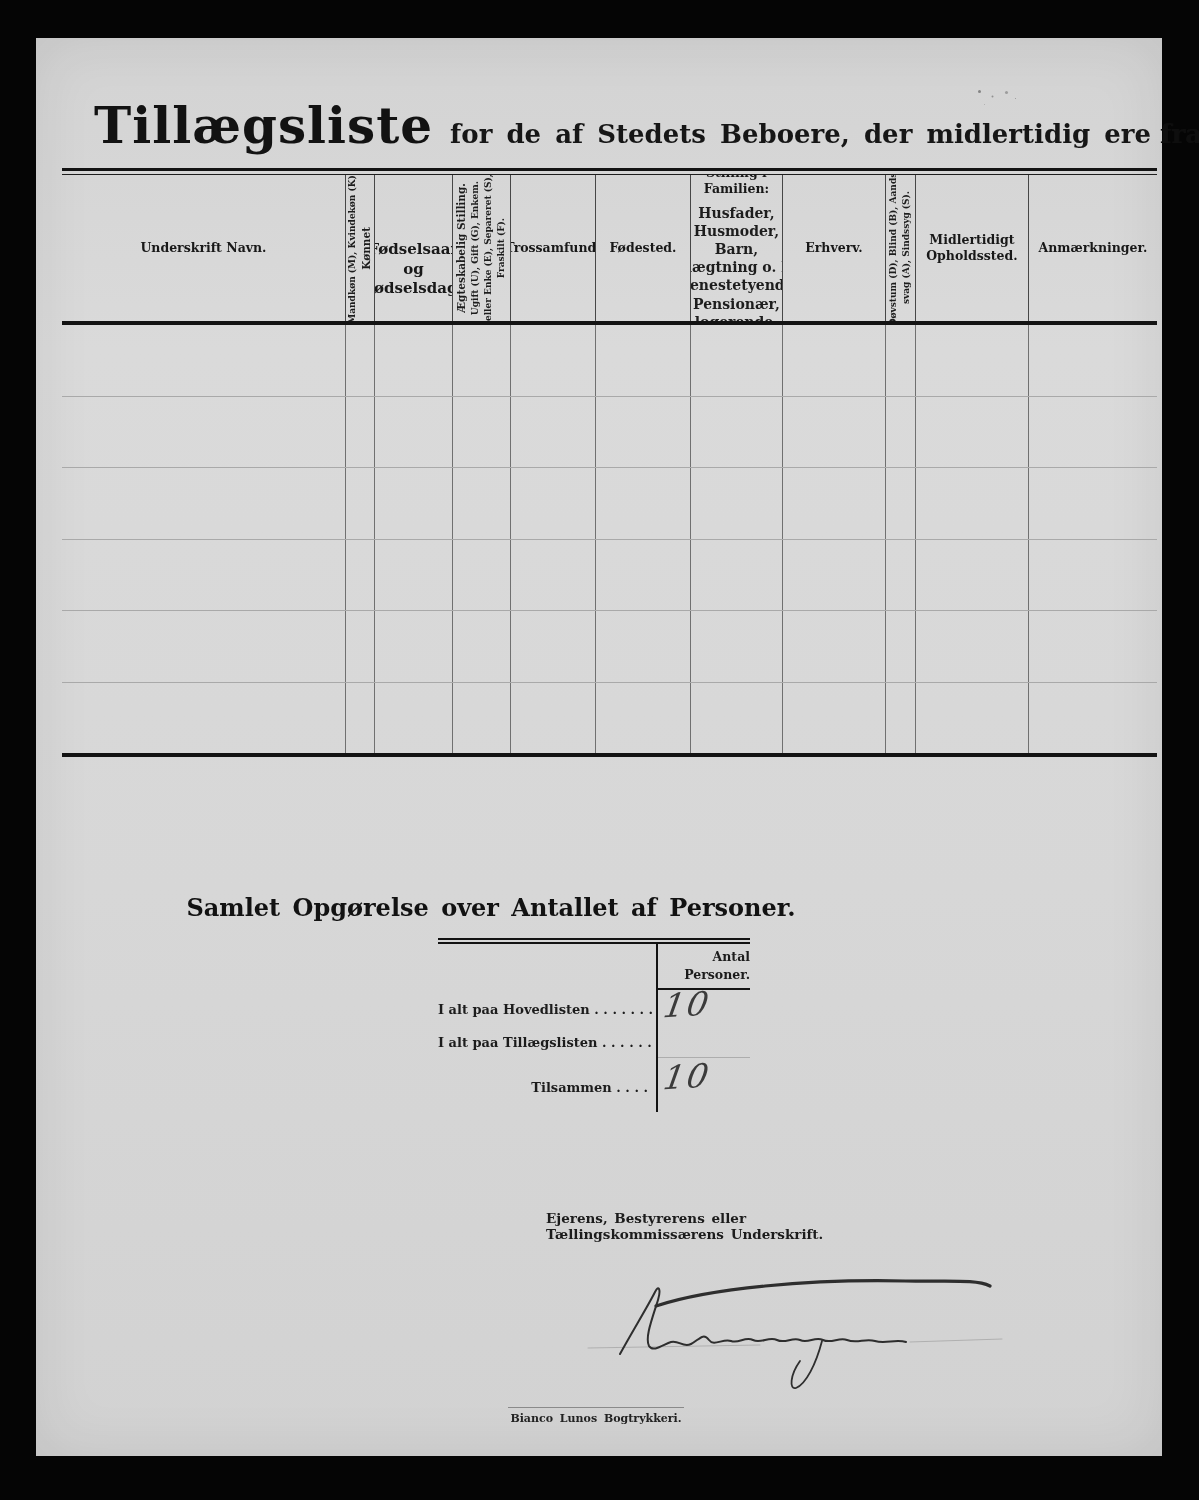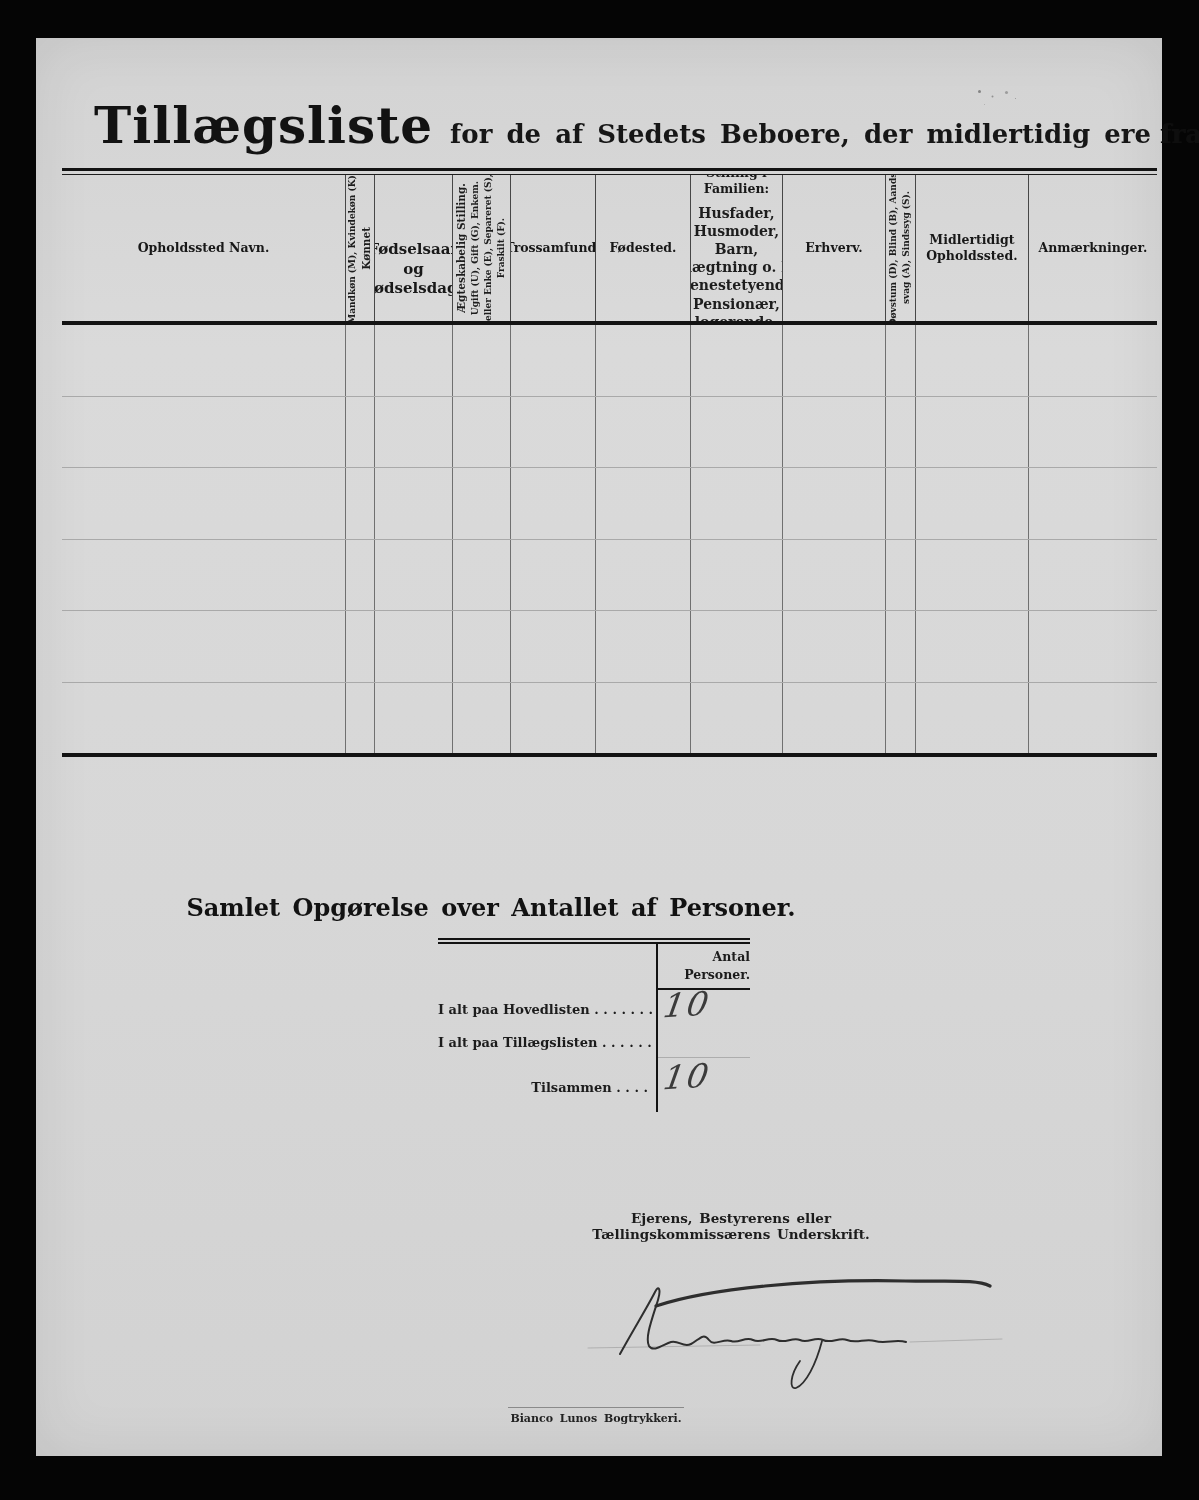--- a/index.html
+++ b/index.html
@@ -50,21 +50,21 @@
   .sum-lightrule{position:absolute;left:220px;top:119px;width:92px;height:1px;background:#adadad;}
   .sum-label{position:absolute;left:0;width:210px;text-align:right;font-size:13px;font-weight:bold;white-space:nowrap;}
   .sum-label.r0{top:64px;}
   .sum-label.r1{top:97px;}
   .sum-label.r2{top:142px;}
   .sum-value{position:absolute;left:226px;font-style:italic;font-weight:normal;font-size:33px;
              letter-spacing:2px;color:#3b3b3b;transform:skewX(-12deg) rotate(-3deg);line-height:1;}
   .sum-value.v0{top:50px;}
   .sum-value.v2{top:122px;}
   
-  .sig-label{position:absolute;left:510px;top:1172px;width:370px;text-align:center;
+  .sig-label{position:absolute;left:510px;top:1172px;width:370px;text-align:left;
              font-size:13.5px;font-weight:bold;word-spacing:2px;}
   .sig-svg{position:absolute;left:524px;top:1196px;}
   
   .footer-rule{position:absolute;left:472px;top:1369px;width:176px;height:1px;background:#8a8a8a;}
   .printer{position:absolute;left:440px;top:1374px;width:240px;text-align:center;
            font-size:11px;font-weight:bold;word-spacing:3px;color:#222;}
 </style>
 </head>
 <body>
 
@@ -75,21 +75,21 @@
       <span class="title-main">Tillægsliste</span>
       <span class="title-rest">for de af Stedets Beboere, der midlertidig ere</span>
       <span class="title-emph">fraværende.</span>
     </div>
     <div class="specks"></div>
 
     <div class="census-table">
       <div class="double-rule"></div>
       <div class="thead">
         <div class="cell c0">
-          <span class="hlabel">Opholdssted Navn.</span>
+          <span class="hlabel">Underskrift Navn.</span>
         </div>
         <div class="cell c1 vcell">
           <span class="vtext">Mandkøn (M), Kvindekøn (K).</span>
           <span class="vtext vmain">Kønnet</span>
         </div>
         <div class="cell c2">
           <span class="hlabel">Fødselsaar og Fødselsdag.</span>
         </div>
         <div class="cell c3 vcell">
           <span class="vtext vmain">Ægteskabelig Stilling.</span>

